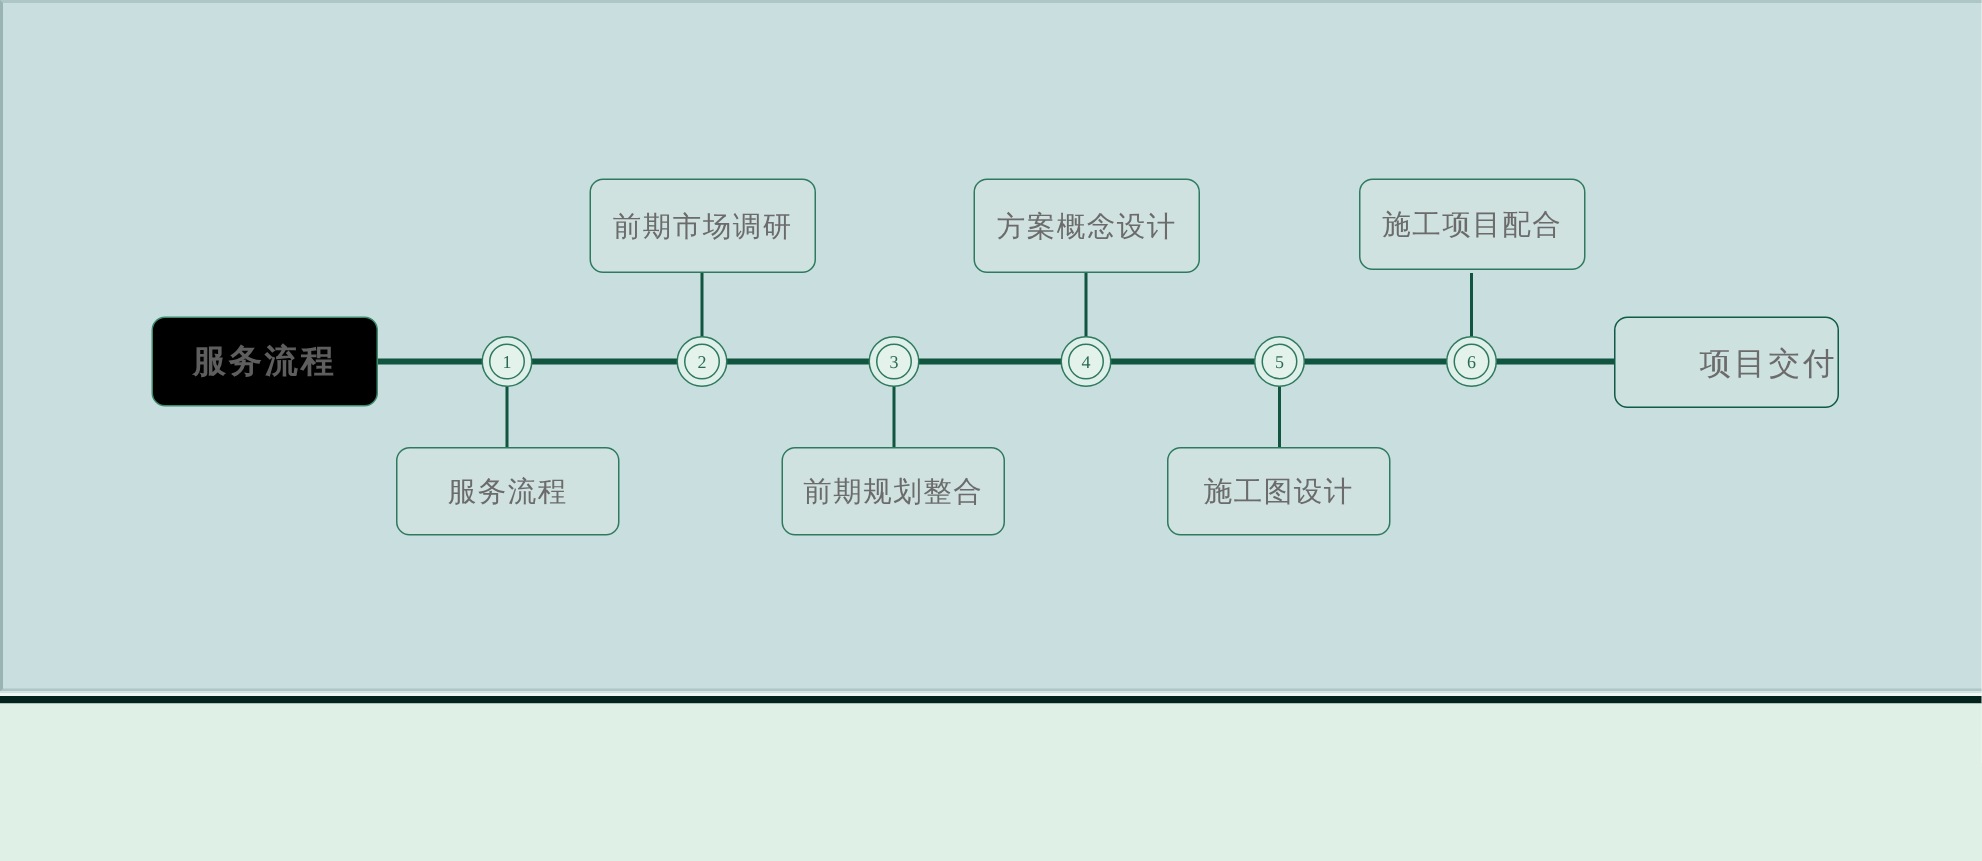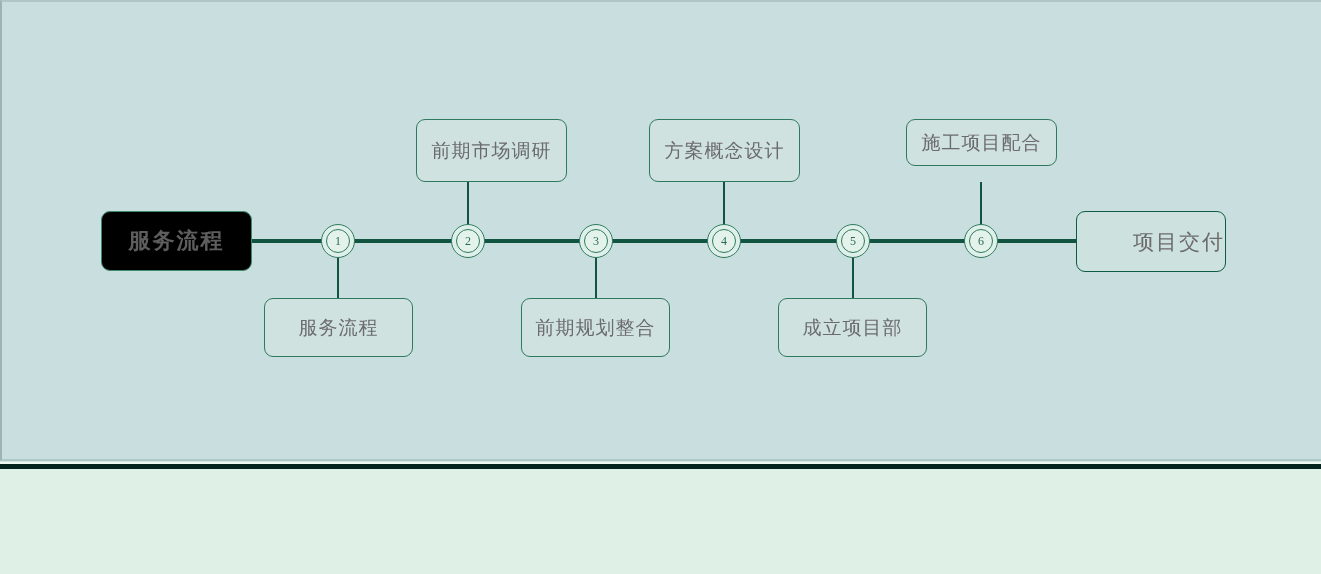--- a/index.html
+++ b/index.html
@@ -141,42 +141,42 @@
   <div class="stem" style="left:978px; top:180px; height:45px;"></div>
 
   <div class="stem" style="left:335px; top:253px; height:44px;"></div>
   <div class="stem" style="left:593px; top:253px; height:44px;"></div>
   <div class="stem" style="left:850px; top:253px; height:44px;"></div>
 
   <div class="stage-box terminal-start" style="left:99px; top:209px; width:151px; height:60px;">
     <span>服务流程</span>
   </div>
 
-  <div class="stage-box" style="left:414px; top:117px; width:151px; height:63px;">
+  <div class="stage-box" style="left:391px; top:117px; width:151px; height:63px;">
     <span>前期市场调研</span>
   </div>
 
   <div class="stage-box" style="left:647px; top:117px; width:151px; height:63px;">
     <span>方案概念设计</span>
   </div>
 
-  <div class="stage-box" style="left:904px; top:117px; width:151px; height:47px;justify-content:center;">
+  <div class="stage-box" style="left:904px; top:117px; width:151px; height:61px;justify-content:center;">
     <span>施工项目配合</span>
   </div>
 
   <div class="stage-box" style="left:262px; top:296px; width:149px; height:59px;">
     <span>服务流程</span>
   </div>
 
   <div class="stage-box" style="left:519px; top:296px; width:149px; height:59px;text-align:right;">
     <span>前期规划整合</span>
   </div>
 
   <div class="stage-box" style="left:776px; top:296px; width:149px; height:59px;">
-    <span>成立项目部</span>
+    <span>施工图设计</span>
   </div>
 
   <div class="stage-box terminal-end" style="left:1074px; top:209px; width:150px; height:61px;justify-content:flex-end;">
     <span>项目交付</span>
   </div>
 
   <div class="node" style="left:319px; top:222px;">
     <span class="node-inner">1</span>
   </div>
 

